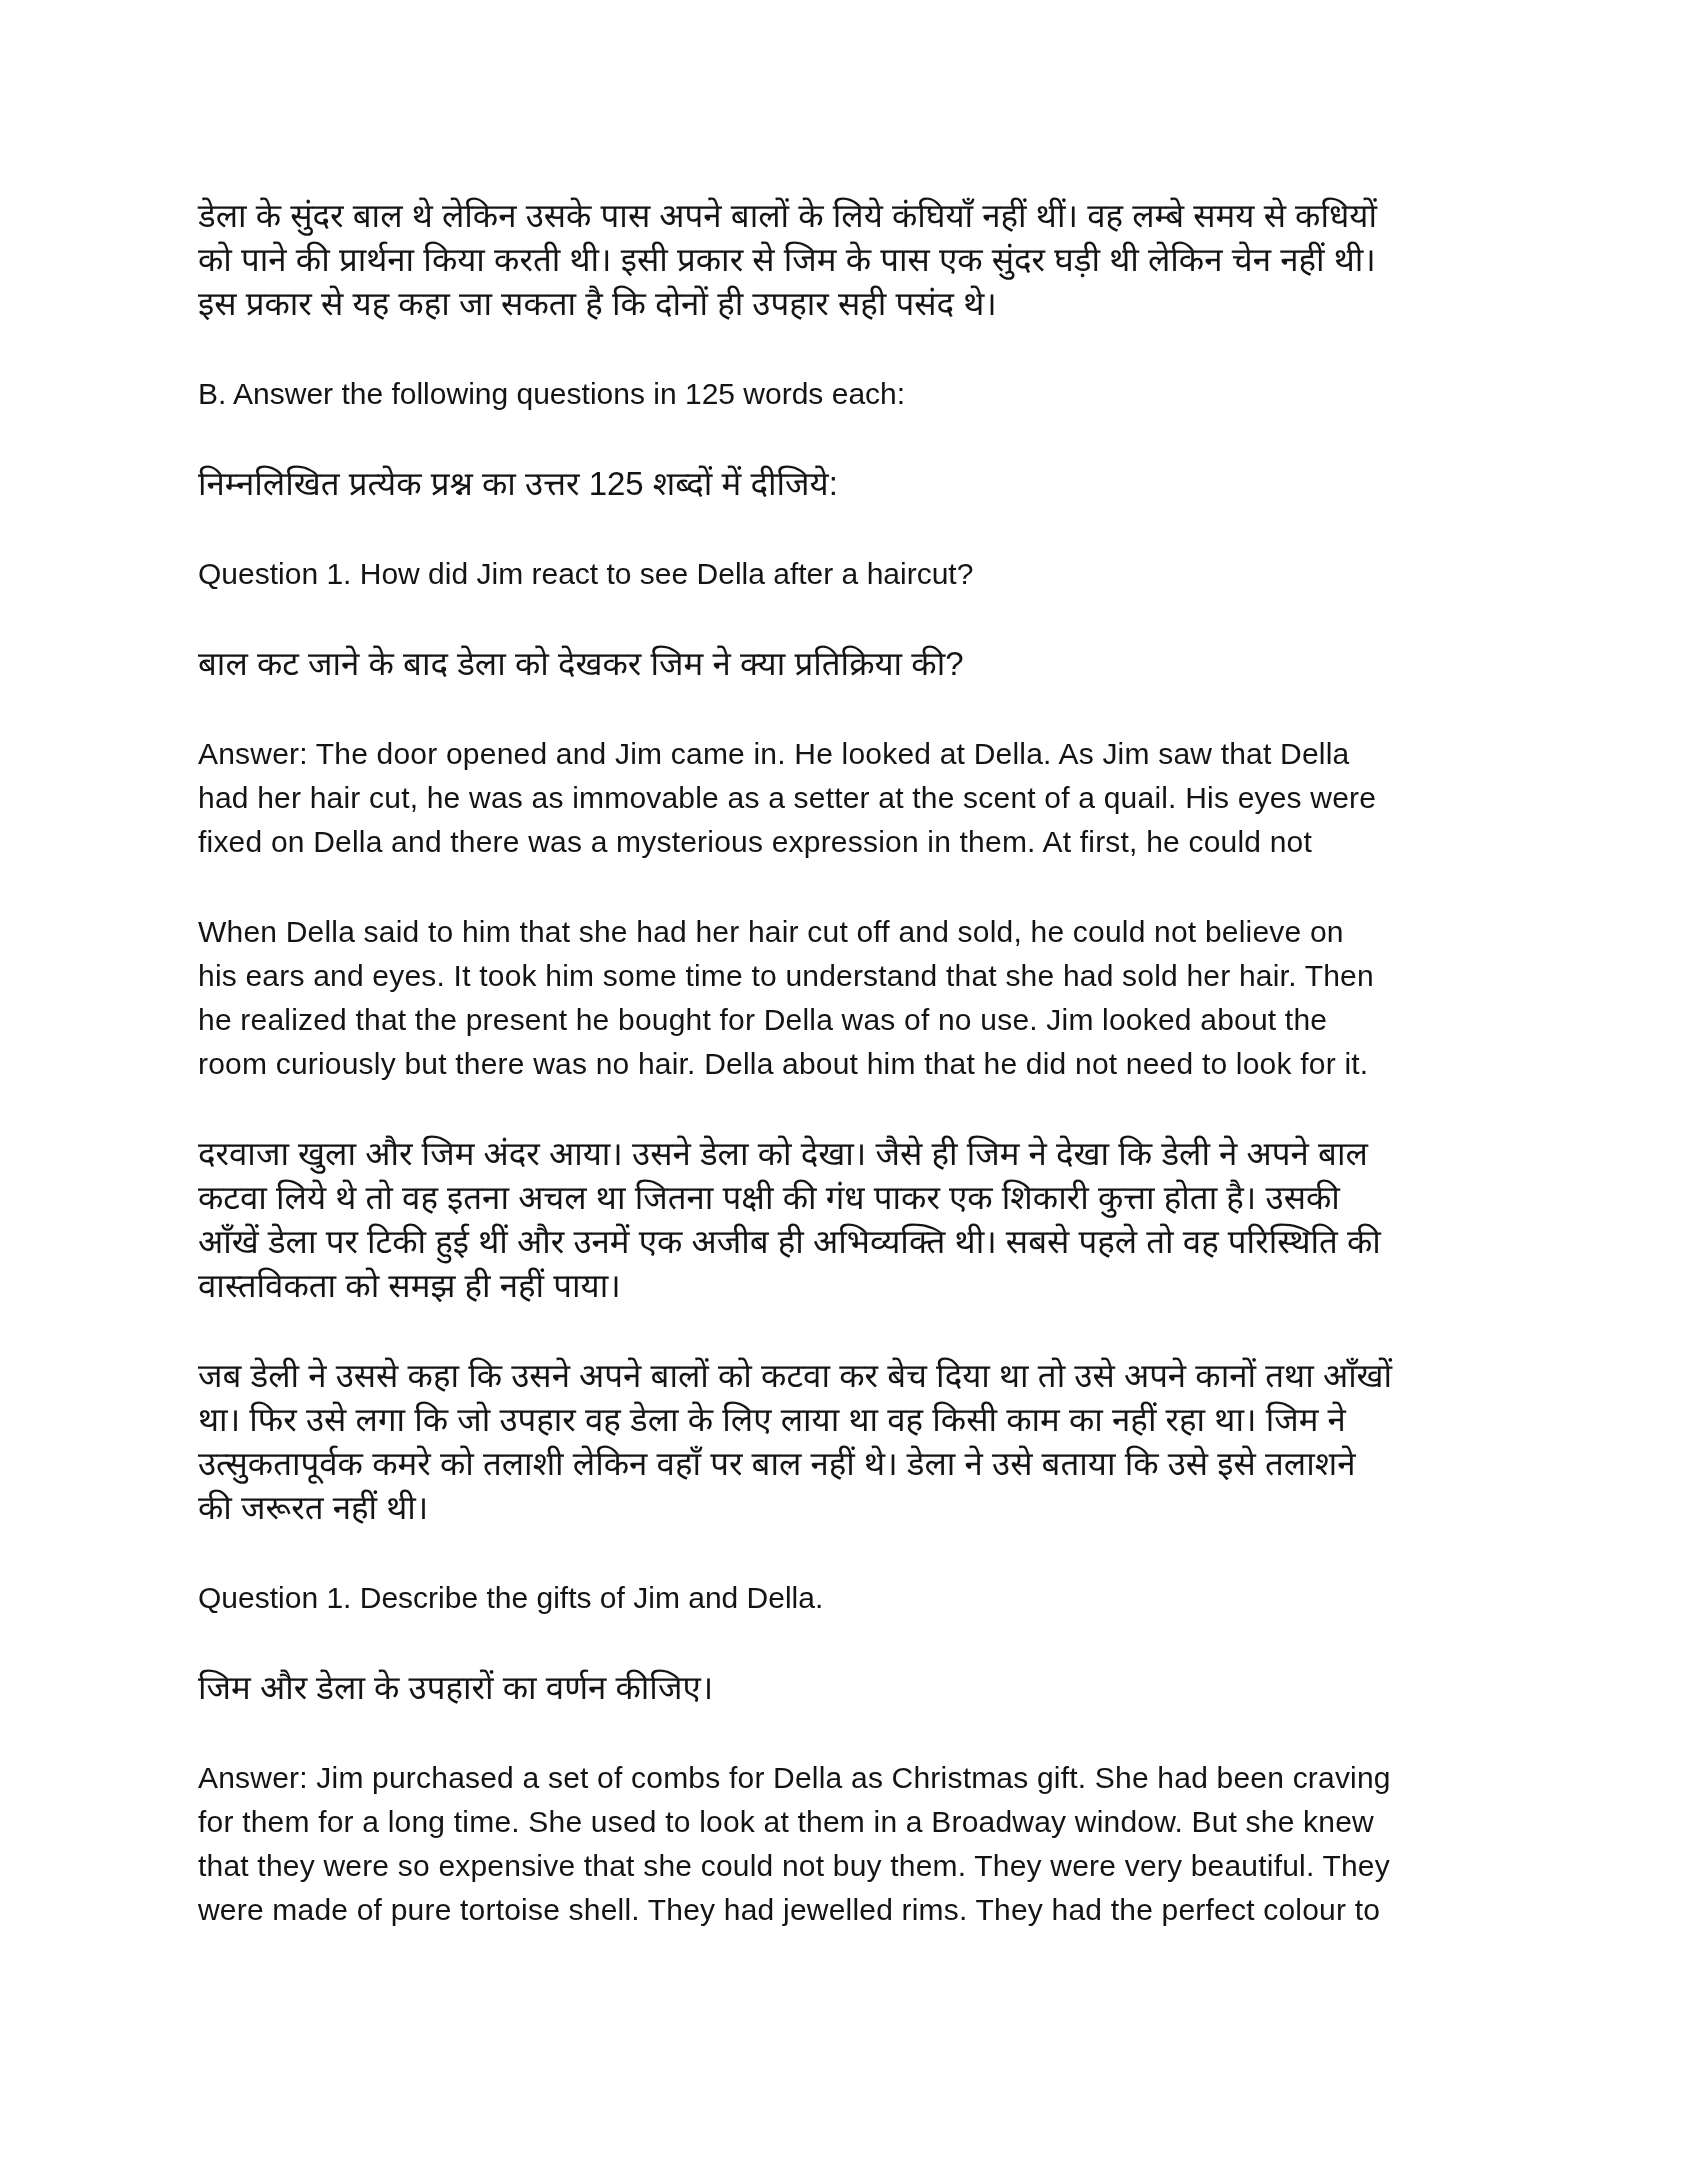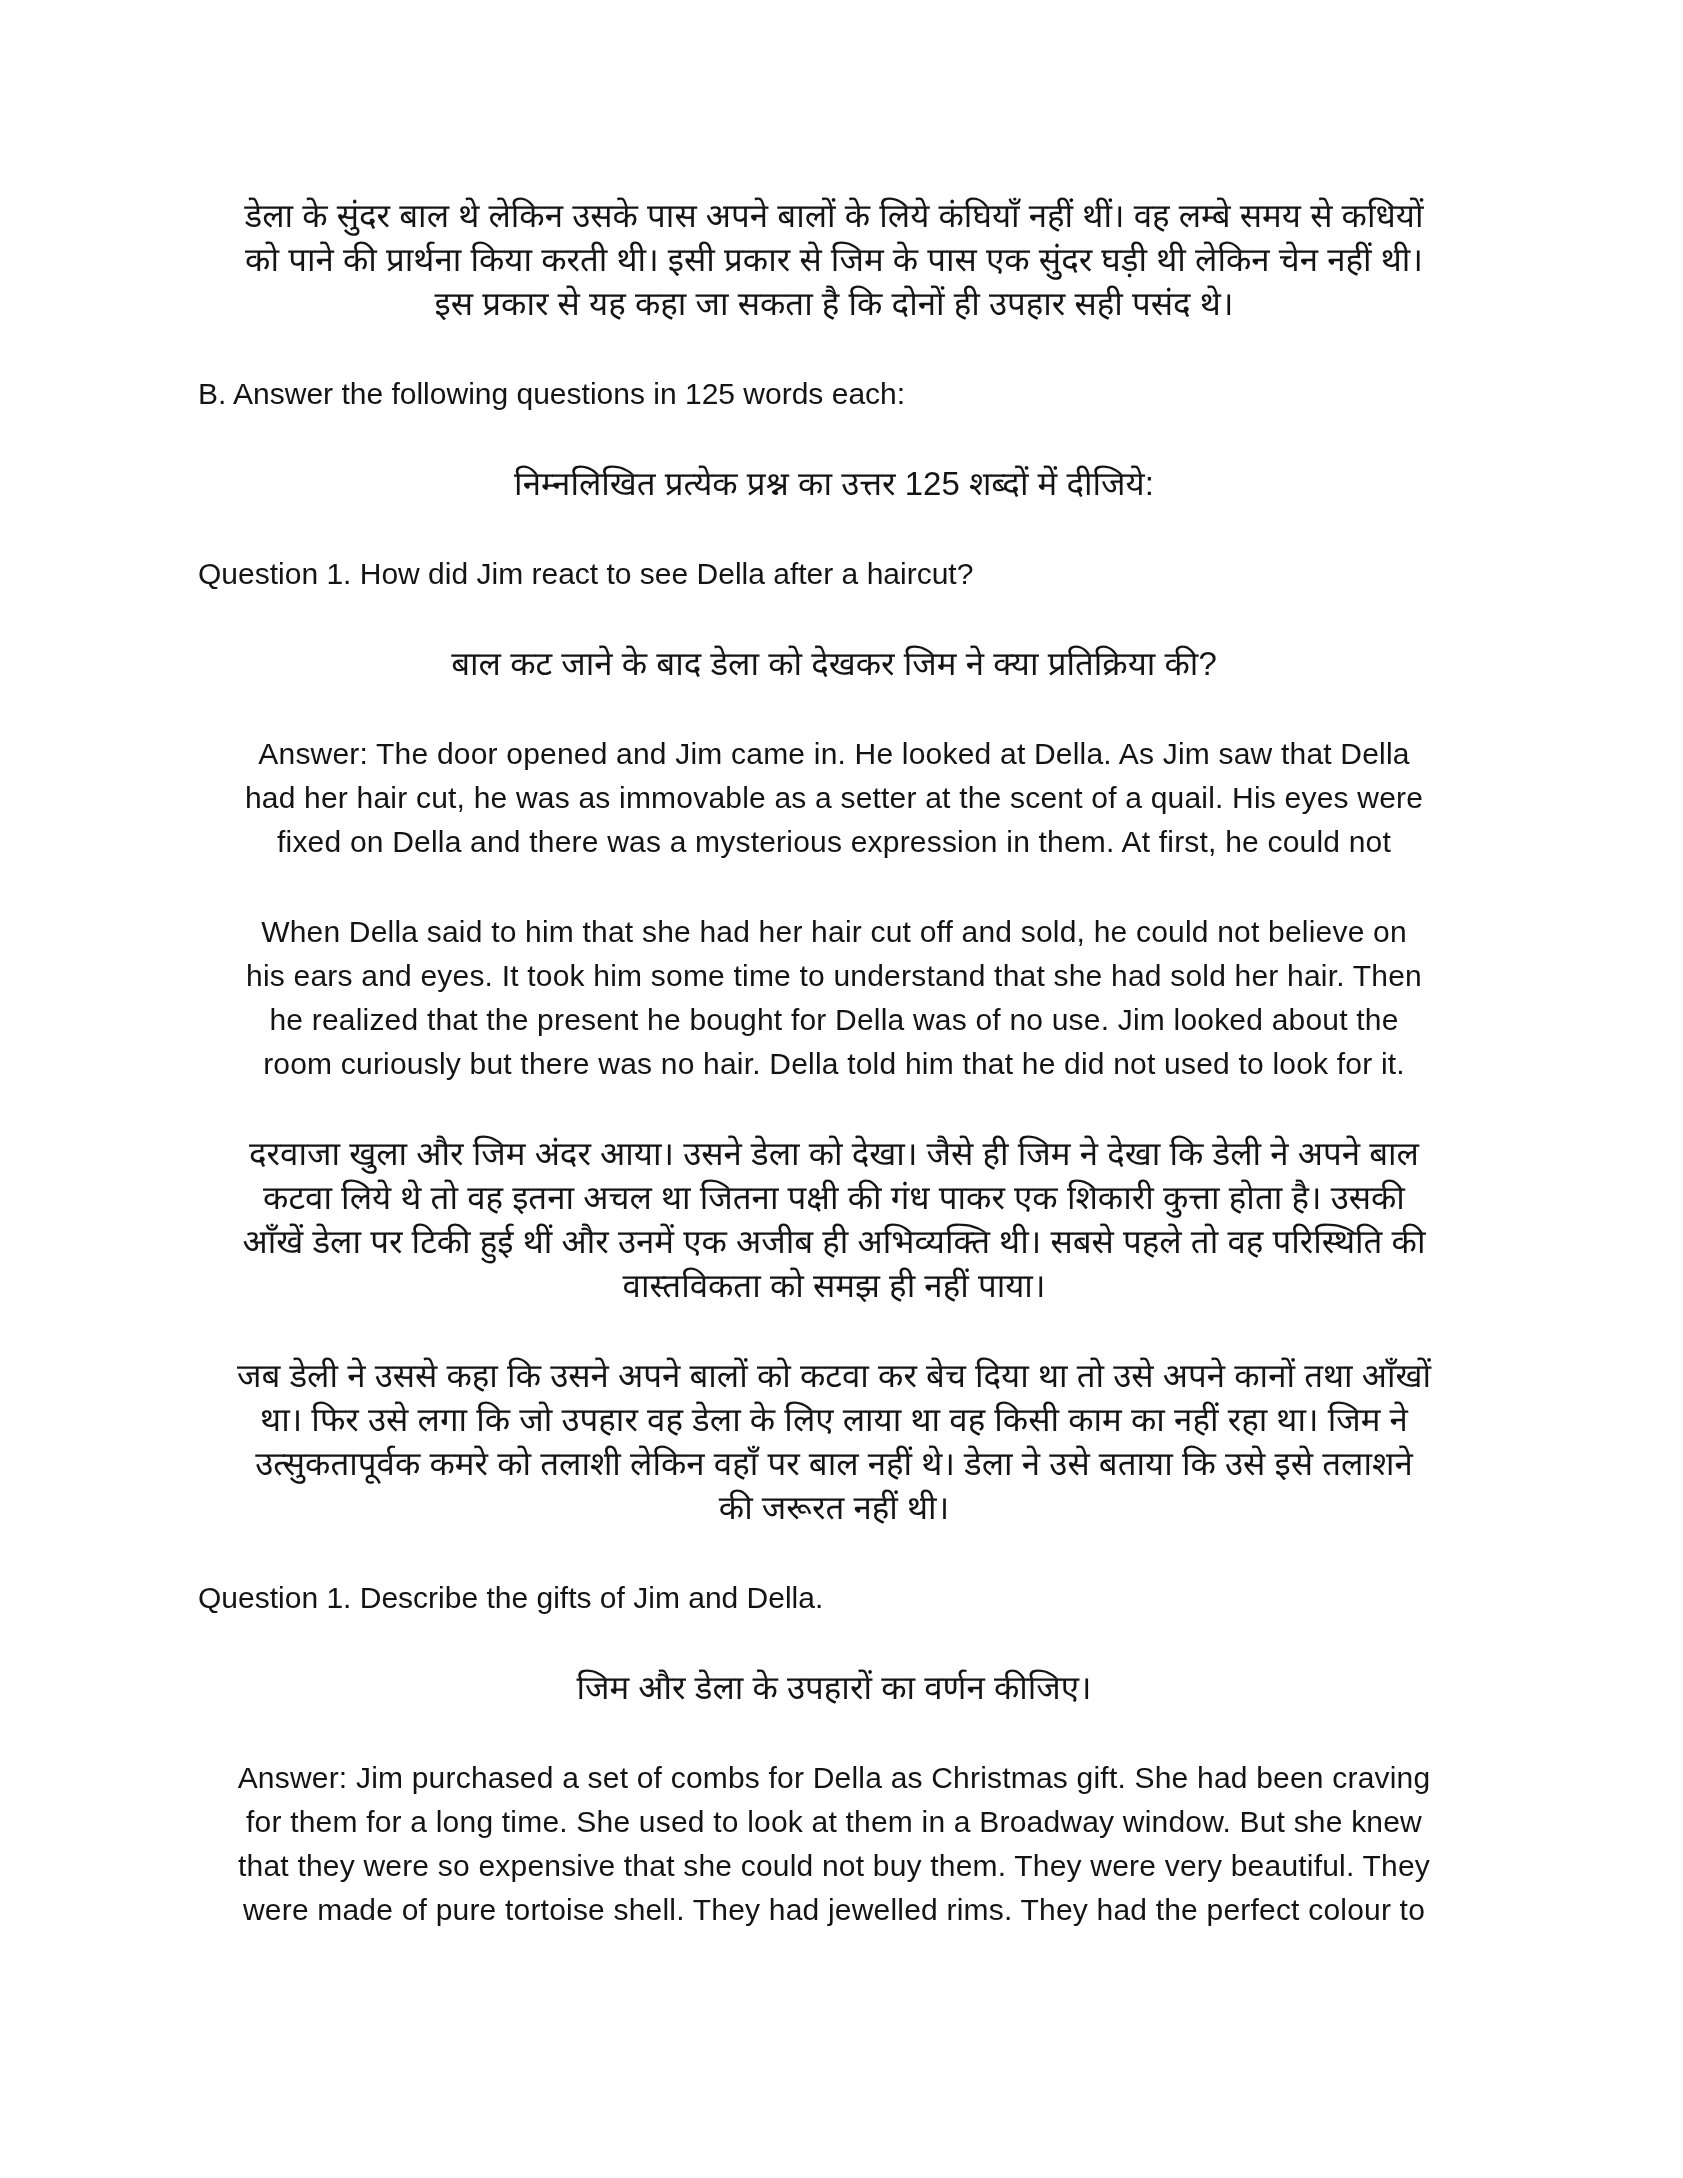--- a/index.html
+++ b/index.html
@@ -17,21 +17,20 @@
   .page {
     box-sizing: border-box;
     width: 1683px;
     height: 2178px;
     padding: 194px 213px 0 198px;
     overflow: hidden;
     background: #ffffff;
   }
   .para {
     margin: 0 0 46px 0;
-    text-align: center;
   }
   .tline {
     display: block;
     line-height: 44px;
     white-space: nowrap;
   }
   .en .tline, .en.tline {
     font-size: 30px;
     letter-spacing: 0.2px;
   }
@@ -75,21 +74,21 @@
   <div class="para en">
       <span class="tline"><b class="answer-label">Answer: </b>The door opened and Jim came in. He looked at Della. As Jim saw that Della</span>
       <span class="tline">had her hair cut, he was as immovable as a setter at the scent of a quail. His eyes were</span>
       <span class="tline">fixed on Della and there was a mysterious expression in them. At first, he could not</span>
     </div>
 
   <div class="para en">
       <span class="tline">When Della said to him that she had her hair cut off and sold, he could not believe on</span>
       <span class="tline">his ears and eyes. It took him some time to understand that she had sold her hair. Then</span>
       <span class="tline">he realized that the present he bought for Della was of no use. Jim looked about the</span>
-      <span class="tline">room curiously but there was no hair. Della told him that he did not used to look for it.</span>
+      <span class="tline">room curiously but there was no hair. Della about him that he did not need to look for it.</span>
     </div>
 
   <div class="para hi">
       <span class="tline">दरवाजा खुला और जिम अंदर आया। उसने डेला को देखा। जैसे ही जिम ने देखा कि डेली ने अपने बाल</span>
       <span class="tline">कटवा लिये थे तो वह इतना अचल था जितना पक्षी की गंध पाकर एक शिकारी कुत्ता होता है। उसकी</span>
       <span class="tline">आँखें डेला पर टिकी हुई थीं और उनमें एक अजीब ही अभिव्यक्ति थी। सबसे पहले तो वह परिस्थिति की</span>
       <span class="tline">वास्तविकता को समझ ही नहीं पाया।</span>
     </div>
 
   <div class="para hi">

